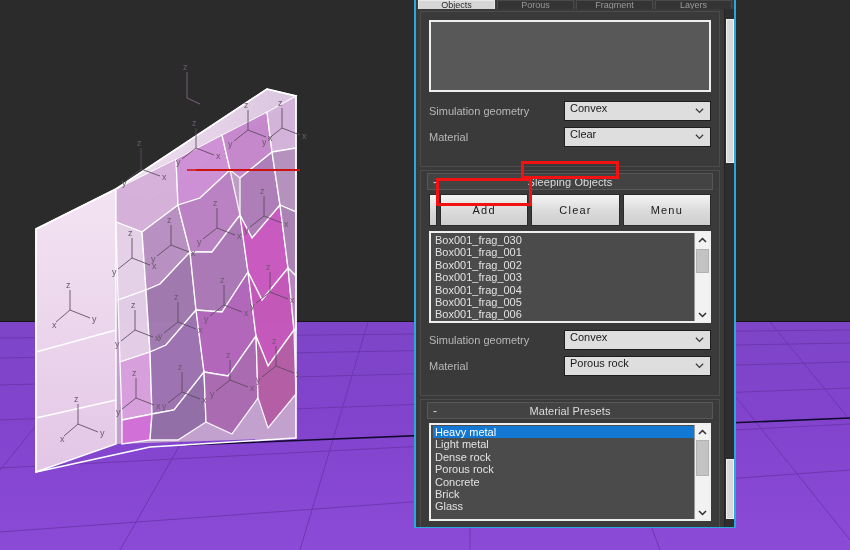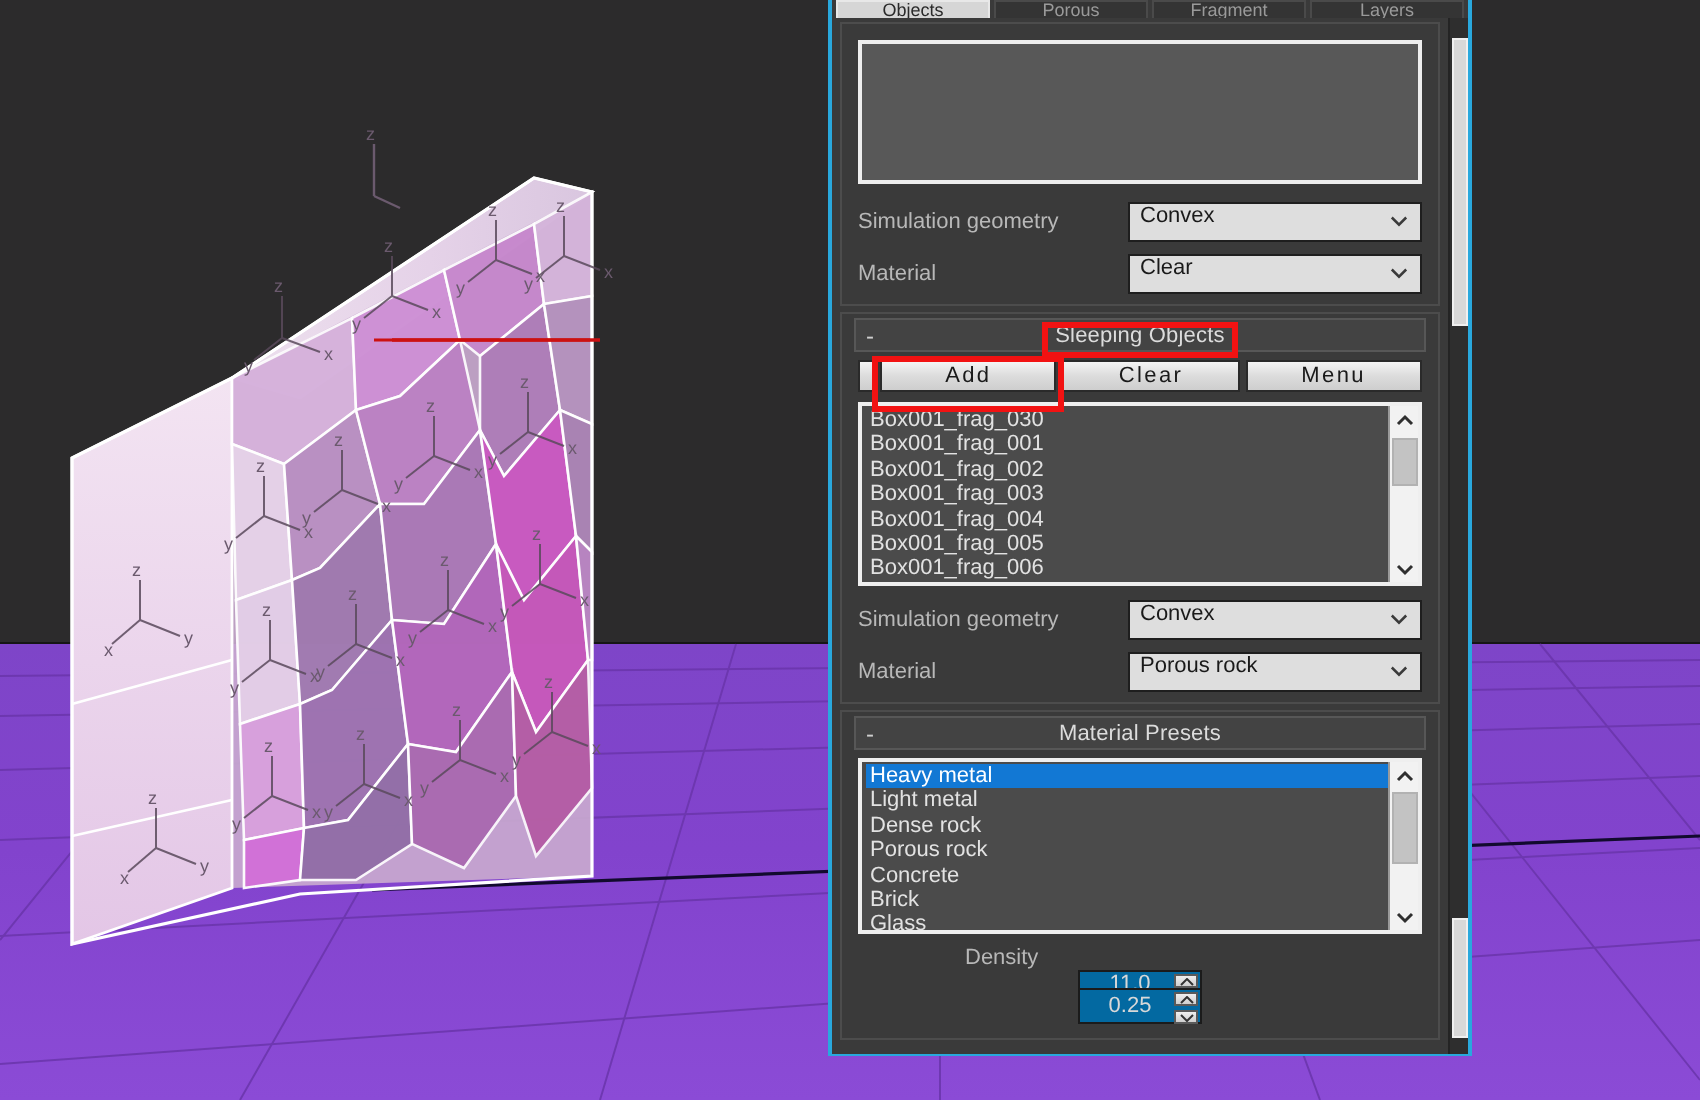--- a/index.html
+++ b/index.html
@@ -97,21 +97,21 @@
     left: 1px; top: 450px; width: 8px; height: 60px;
     background: #d8d8d8;
     border: 1px solid #f0f0f0;
   }
 
   
   .group {
     background: #3a3a3a;
     border: 1px solid #4c4c4c;
     margin-bottom: 3px;
-    padding: 4px 6px 4px 6px;
+    padding: 4px 6px 18px 6px;
   }
 
   
   .rollout-head {
     position: relative;
     height: 17px;
     background: #434343;
     border: 1px solid #575757;
     display: flex;
     align-items: center;
@@ -161,21 +161,21 @@
     position: absolute; right: 6px; top: 50%;
     transform: translateY(-55%);
     width: 9px; height: 9px;
   }
 
   
   .btnrow {
     display: flex;
     gap: 3px;
     margin: 0 2px 5px 2px;
-    height: 16px;
+    height: 32px;
     position: relative;
   }
   .btn {
     flex: 1;
     background: linear-gradient(180deg,#f4f4f4 0%, #dcdcdc 50%, #cecece 100%);
     border: 1px solid #2a2a2a;
     font-size: 11px;
     color: #1a1a1a;
     display: flex; align-items: center; justify-content: center;
     letter-spacing: 1.2px;
@@ -185,21 +185,21 @@
 
   
   .listbox {
     position: relative;
     background: #4b4b4b;
     border: 2px solid #efefef;
     margin: 0 2px 6px 2px;
     height: 92px;
     overflow: hidden;
   }
-  .listbox.presets { height: 88px; }
+  .listbox.presets { height: 98px; }
   .list-items {
     position: absolute; left: 0; top: 0; right: 15px; bottom: 0;
     padding: 1px 0 0 2px;
   }
   .list-item {
     height: 12.4px;
     line-height: 12.4px;
     font-size: 11px;
     color: #e2e2e2;
     white-space: nowrap;

